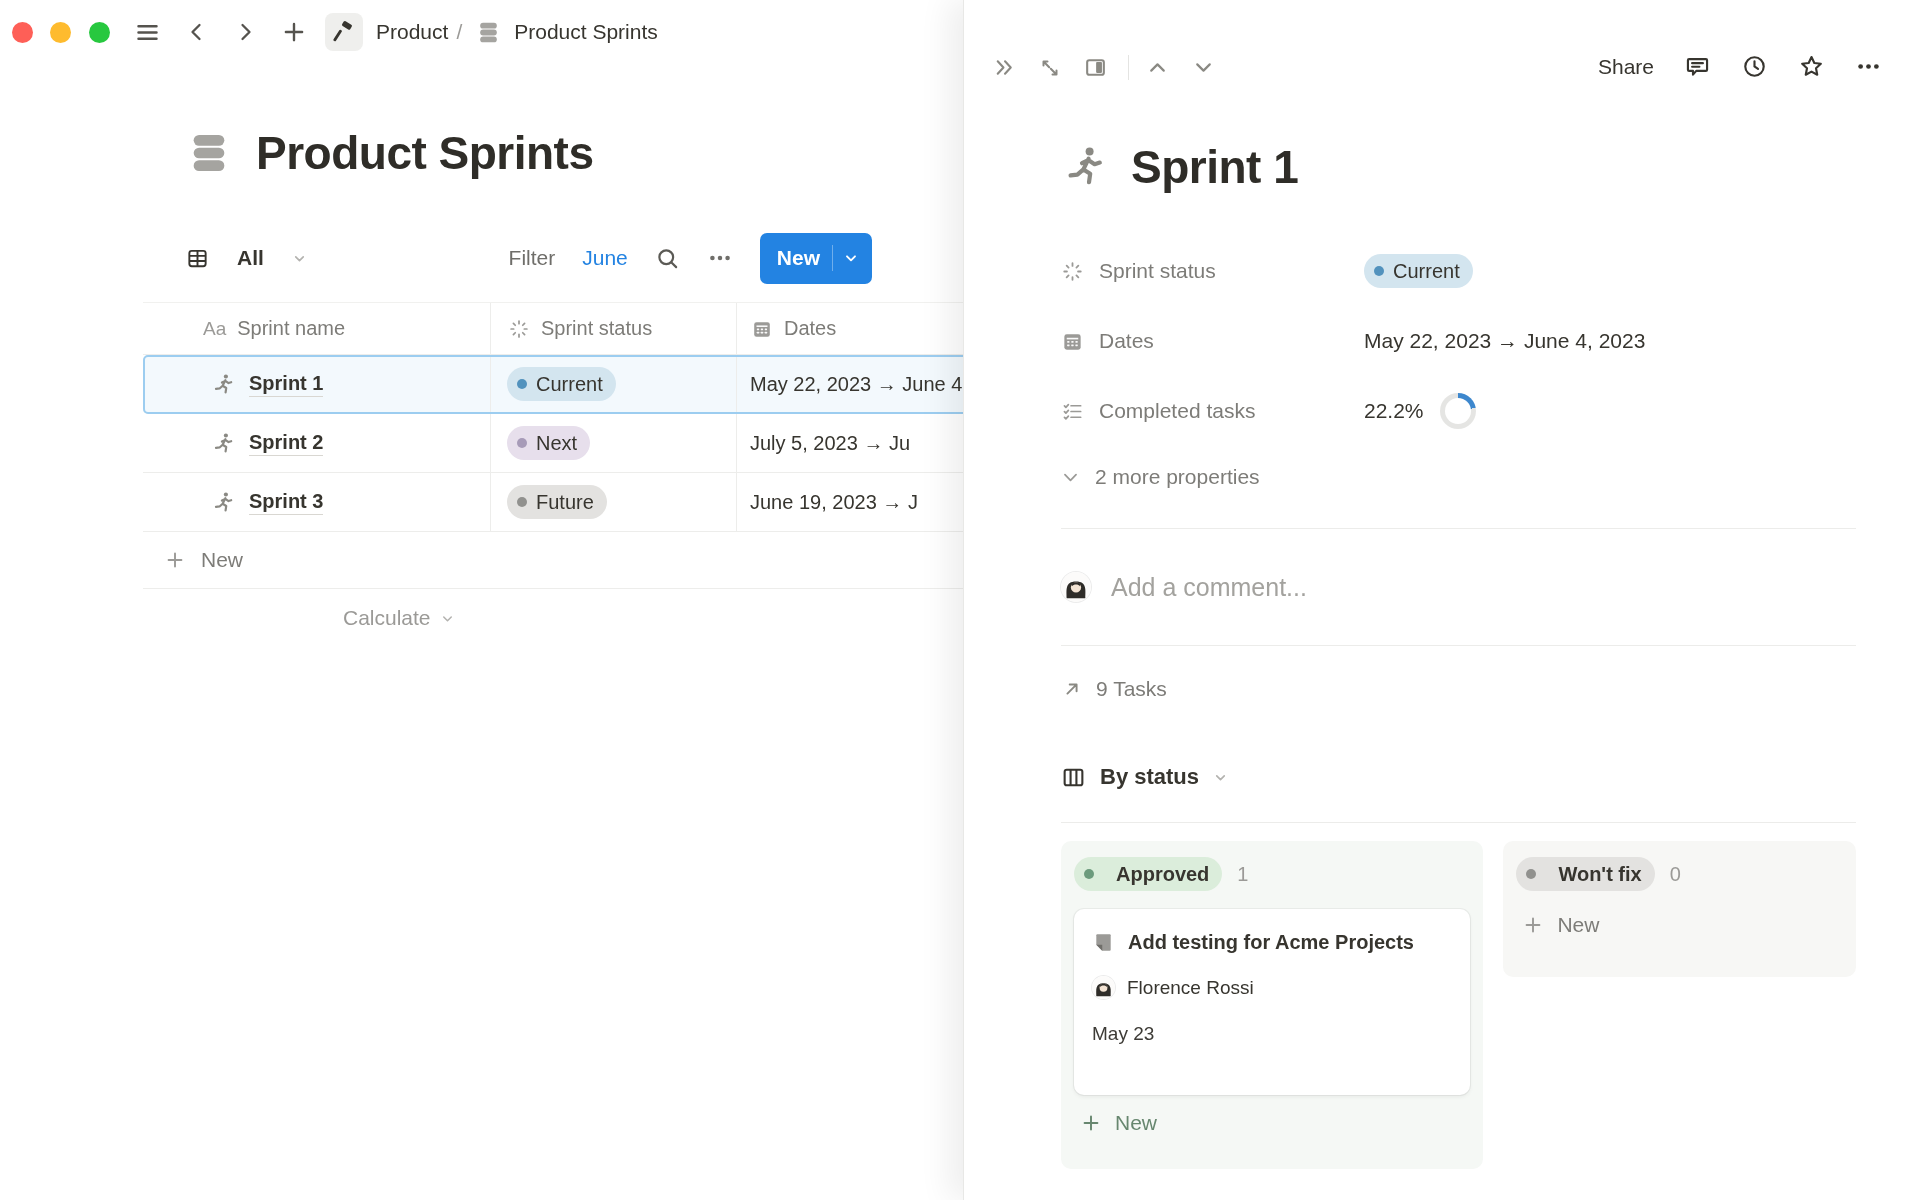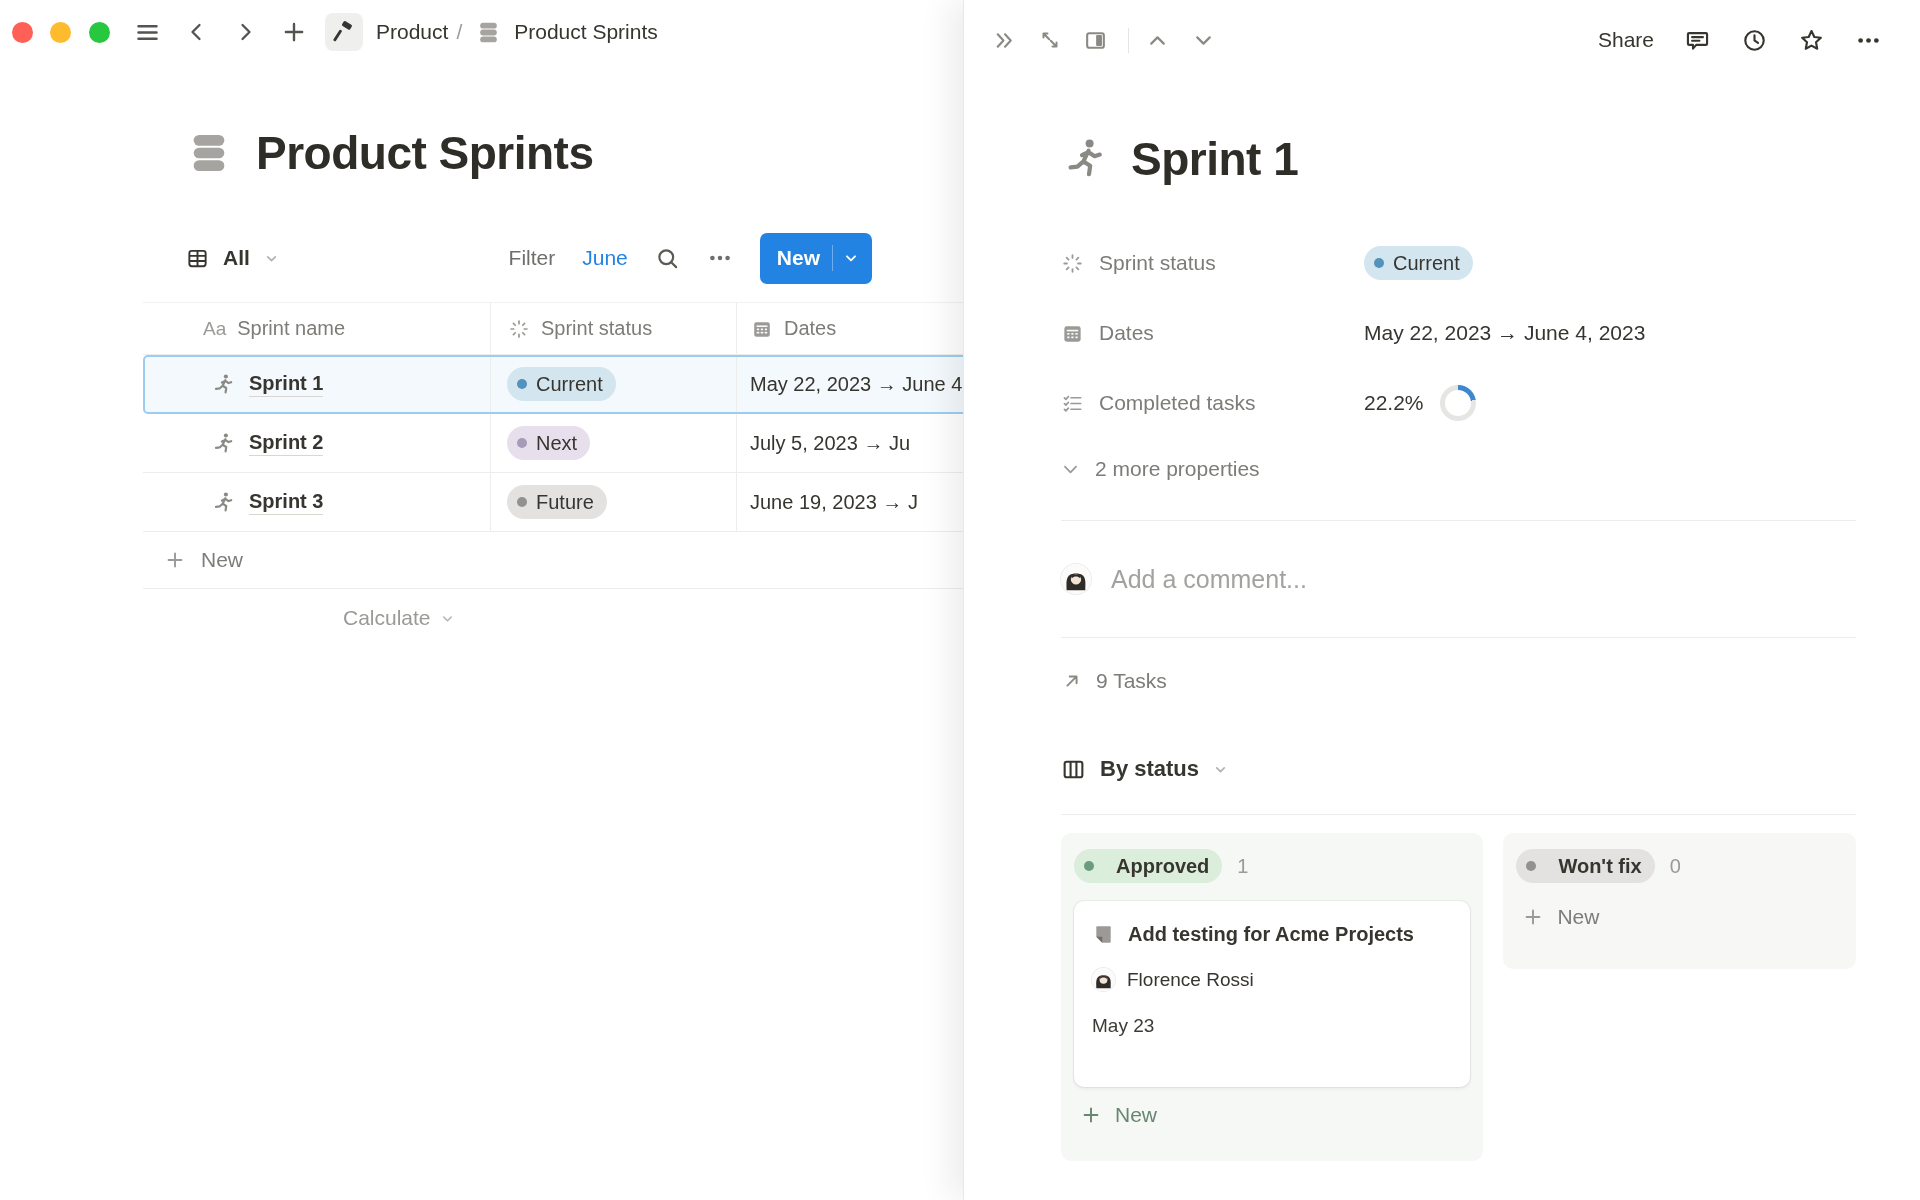--- a/index.html
+++ b/index.html
@@ -15,21 +15,21 @@
   .tl.green{background:#27c83f;margin-left:18px;}
   .tb-ic{color:#4f4d48;margin-left:24px;flex:none;display:flex;align-items:center;}
   .crumb-icon-box{width:38px;height:38px;border-radius:8px;background:#efefed;display:flex;align-items:center;justify-content:center;margin-left:18px;flex:none;}
   .crumb{font-size:21px;color:#37352f;margin-left:13px;white-space:nowrap;}
   .crumb-sep{font-size:21px;color:#9b9a97;margin-left:8px;}
   .crumb-db{margin-left:13px;}
   
   .title-row{position:absolute;left:186px;top:126px;display:flex;align-items:center;gap:24px;}
   .page-title{font-size:46px;font-weight:700;letter-spacing:-.5px;color:#2f2d28;}
   .toolbar{position:absolute;left:186px;top:232px;width:686px;height:52px;display:flex;align-items:center;}
-  .view-tab{display:flex;align-items:center;gap:14px;color:#37352f;}
+  .view-tab{display:flex;align-items:center;gap:28px;color:#37352f;}
   .view-label{font-size:21px;font-weight:700;}
   .tb-right{margin-left:auto;display:flex;align-items:center;gap:27px;}
   .tb-text{font-size:21px;color:#6f6e6a;}
   .tb-text.sort{color:#2383e2;}
   .new-btn{display:flex;align-items:center;background:#2383e2;color:#fff;height:51px;border-radius:7px;padding:0 13px 0 17px;box-sizing:border-box;}
   .new-btn .lbl{font-size:21px;font-weight:700;}
   .new-btn .vsep{width:1px;height:26px;background:rgba(255,255,255,.35);margin:0 10px 0 12px;}
   
   .table{position:absolute;left:143px;top:302px;width:900px;}
   .tr{display:flex;align-items:stretch;border-bottom:1px solid #ededeb;box-sizing:border-box;}
@@ -52,21 +52,21 @@
   .pill.current{background:#d3e5ef;}.pill.current .dot{background:#5292bd;}
   .pill.next{background:#e7dfec;}.pill.next .dot{background:#a79bb8;}
   .pill.future{background:#e3e2e0;}.pill.future .dot{background:#91918e;}
   .pill.approved{background:#dbeddb;}.pill.approved .dot{background:#6c9b7d;}
   .pill.wontfix{background:#e3e2e0;}.pill.wontfix .dot{background:#91918e;}
   .newrow{display:flex;align-items:center;height:56px;gap:15px;padding-left:21px;color:#7d7c78;font-size:21px;border-bottom:1px solid #ededeb;}
   .calcrow{display:flex;align-items:center;height:58px;padding-left:200px;gap:9px;color:#9b9a97;font-size:21px;}
   
   .panel{position:absolute;left:963px;top:0;width:957px;height:1200px;background:#fff;
          border-left:1px solid #e8e8e6;box-shadow:-14px 0 30px rgba(0,0,0,.07);box-sizing:border-box;}
-  .panel-top{height:64px;display:flex;align-items:center;padding:8px 38px 0 28px;}
+  .panel-top{height:64px;display:flex;align-items:flex-end;padding:16px 38px 0 28px;}
   .pt-ic{color:#8a8983;display:flex;align-items:center;flex:none;}
   .pt-ic + .pt-ic{margin-left:21px;}
   .pt-sep{width:1px;height:25px;background:#e4e4e2;margin:0 16px 0 20px;flex:none;}
   .pt-right{margin-left:auto;display:flex;align-items:center;gap:30px;color:#37352f;}
   .share-lbl{font-size:21px;}
   .panel-body{padding:0 64px 0 97px;}
   .peek-title{display:flex;align-items:center;gap:22px;margin-top:60px;}
   .peek-title h1{font-size:46px;font-weight:700;letter-spacing:-.5px;color:#2f2d28;margin:0;}
   .props{margin-top:48px;}
   .prow{display:flex;align-items:center;height:58px;margin-bottom:12px;}

